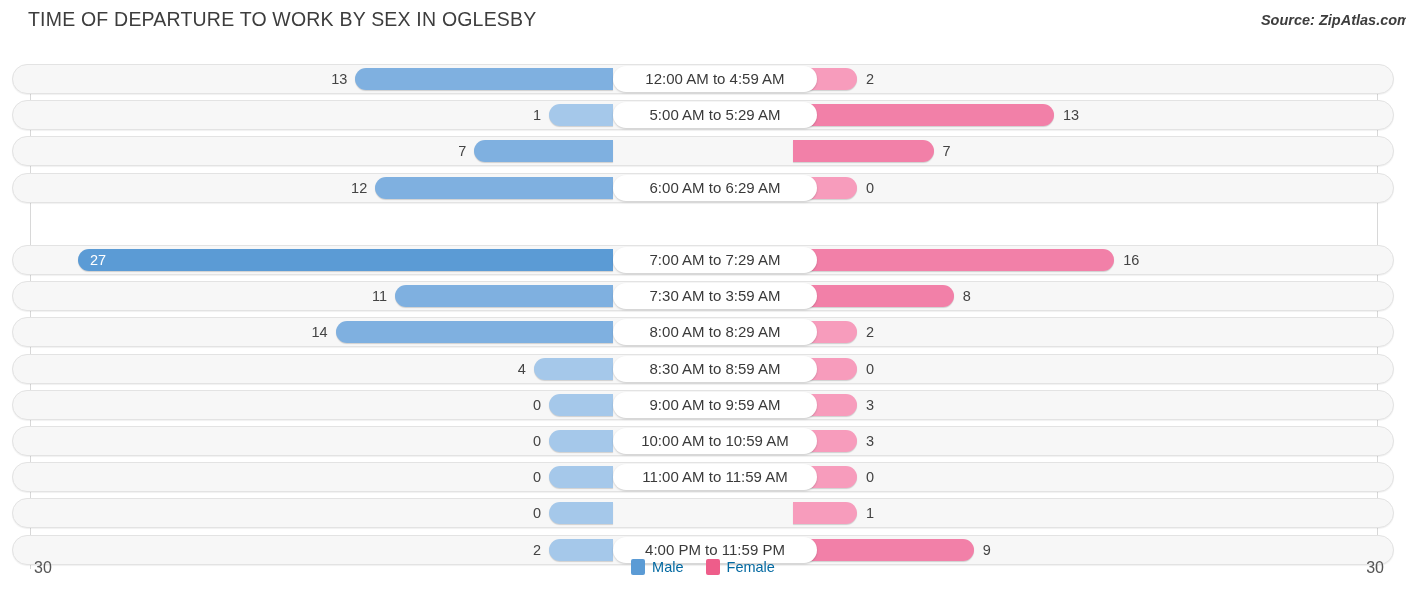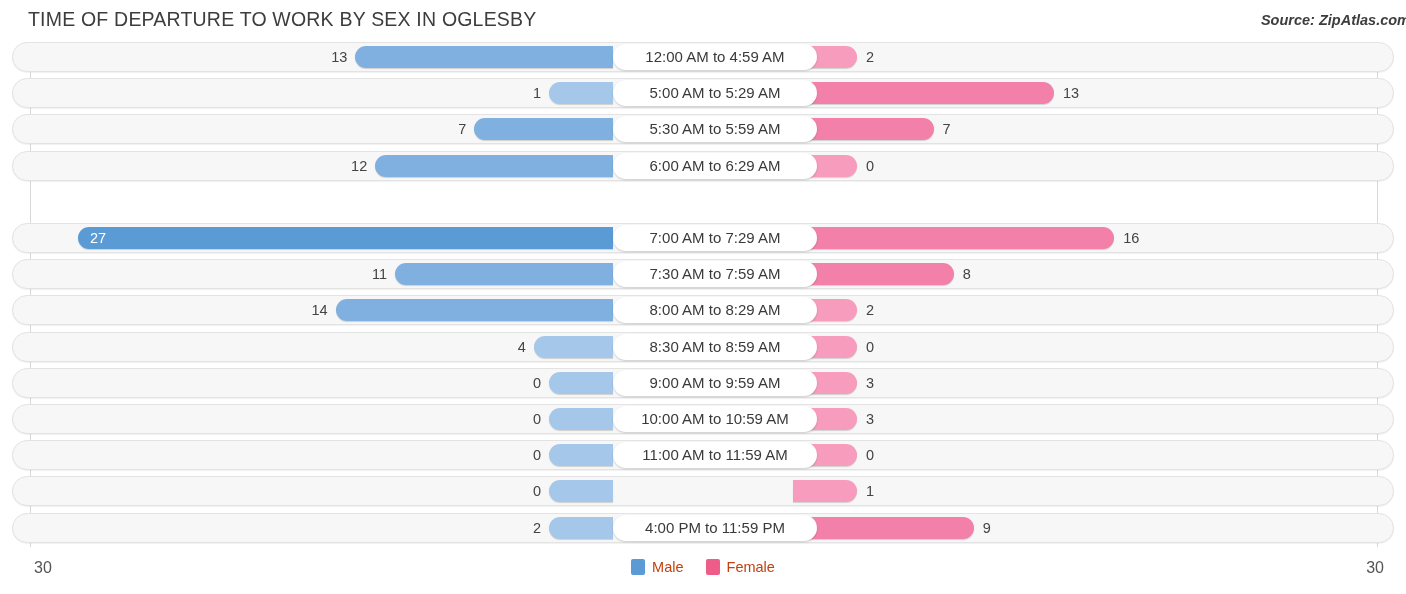--- a/index.html
+++ b/index.html
@@ -40,21 +40,21 @@
     font-style: italic;
     font-weight: bold;
     color: #3d3d3d;
     white-space: nowrap;
   }
 
   
   #plot-area {
     position: absolute;
     left: 0;
-    top: 42px;
+    top: 64px;
     width: 1272px;
     height: 505px;
   }
   
   .axis-line {
     position: absolute;
     top: 0;
     width: 1px;
     height: 505px;
     background: #d8d8d8;
@@ -150,21 +150,21 @@
     display: flex;
     justify-content: center;
     align-items: center;
     gap: 22px;
   }
   .legend-item {
     display: flex;
     align-items: center;
     gap: 7px;
     font-size: 14.5px;
-    color: #c2410c;
+    color: #0369a1;
   }
   .legend-swatch {
     width: 14px;
     height: 16px;
     border-radius: 2px;
   }
 </style>
 </head>
 <body>
 
@@ -191,21 +191,20 @@
       <div class="bar bar-female" style="left: 781px; width: 261.04px; background: rgb(242, 128, 168);"></div>
       <div class="val val-female" style="left: 1051.04px; width: 60px;">13</div>
       <div class="cat-pill">5:00 AM to 5:29 AM</div>
     </div>
     <div class="chart-row" style="top: 72.4px;">
       <div class="row-track"></div>
       <div class="bar bar-male" style="left: 462.296px; width: 138.704px; background: rgb(127, 176, 224);"></div>
       <div class="val val-male" style="left: 414.296px; width: 40px;">7</div>
       <div class="bar bar-female" style="left: 781px; width: 140.56px; background: rgb(242, 128, 168);"></div>
       <div class="val val-female" style="left: 930.56px; width: 60px;">7</div>
-      <div class="cat-pill">5:30 AM to 5:59 AM</div>
     </div>
     <div class="chart-row" style="top: 108.6px;">
       <div class="row-track"></div>
       <div class="bar bar-male" style="left: 363.222px; width: 237.778px; background: rgb(127, 176, 224);"></div>
       <div class="val val-male" style="left: 315.222px; width: 40px;">12</div>
       <div class="bar bar-female" style="left: 781px; width: 64px; background: rgb(247, 156, 188);"></div>
       <div class="val val-female" style="left: 854px; width: 60px;">0</div>
       <div class="cat-pill">6:00 AM to 6:29 AM</div>
     </div>
     <div class="chart-row" style="top: 181px;">
@@ -215,21 +214,21 @@
       <div class="bar bar-female" style="left: 781px; width: 321.28px; background: rgb(242, 128, 168);"></div>
       <div class="val val-female" style="left: 1111.28px; width: 60px;">16</div>
       <div class="cat-pill">7:00 AM to 7:29 AM</div>
     </div>
     <div class="chart-row" style="top: 217.2px;">
       <div class="row-track"></div>
       <div class="bar bar-male" style="left: 383.037px; width: 217.963px; background: rgb(127, 176, 224);"></div>
       <div class="val val-male" style="left: 335.037px; width: 40px;">11</div>
       <div class="bar bar-female" style="left: 781px; width: 160.64px; background: rgb(242, 128, 168);"></div>
       <div class="val val-female" style="left: 950.64px; width: 60px;">8</div>
-      <div class="cat-pill">7:30 AM to 7:59 AM</div>
+      <div class="cat-pill">7:30 AM to 3:59 AM</div>
     </div>
     <div class="chart-row" style="top: 253.4px;">
       <div class="row-track"></div>
       <div class="bar bar-male" style="left: 323.593px; width: 277.407px; background: rgb(127, 176, 224);"></div>
       <div class="val val-male" style="left: 275.593px; width: 40px;">14</div>
       <div class="bar bar-female" style="left: 781px; width: 64px; background: rgb(247, 156, 188);"></div>
       <div class="val val-female" style="left: 854px; width: 60px;">2</div>
       <div class="cat-pill">8:00 AM to 8:29 AM</div>
     </div>
     <div class="chart-row" style="top: 289.6px;">

